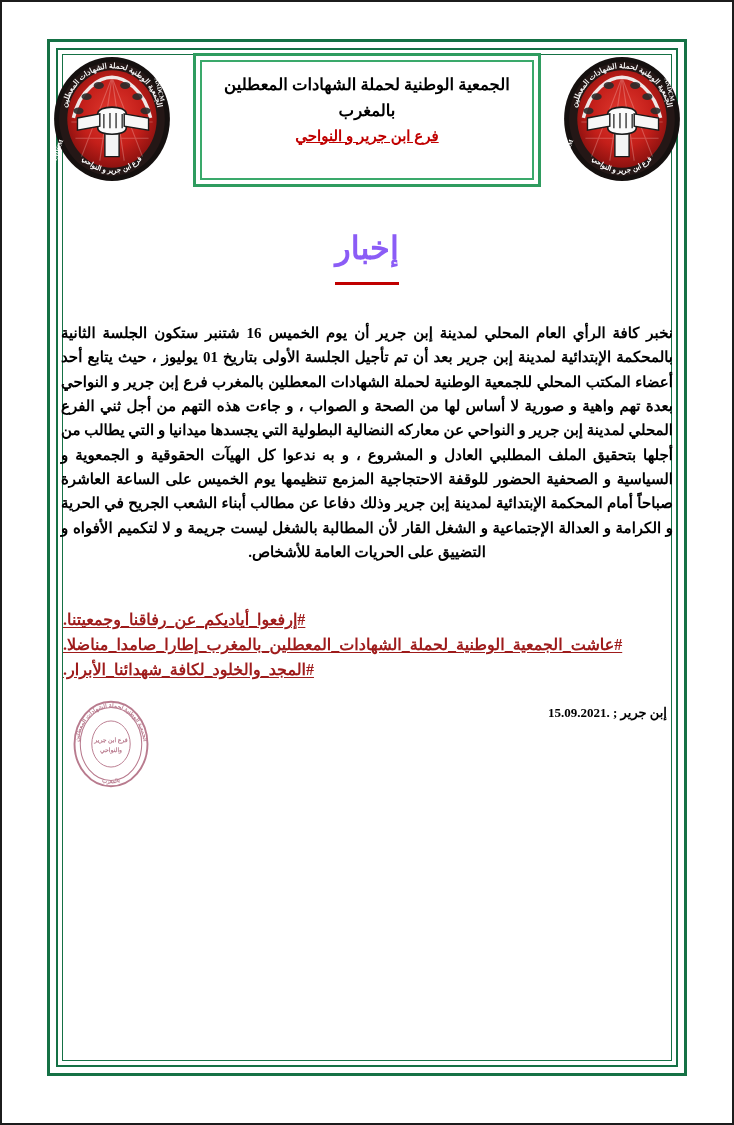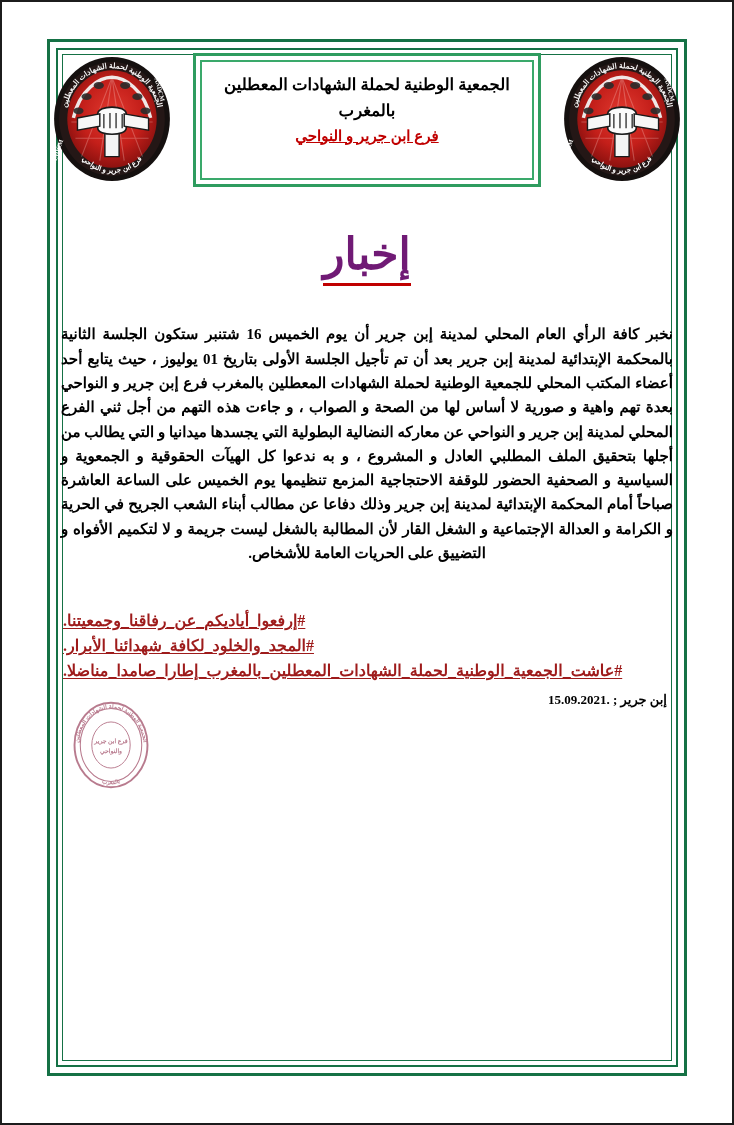--- a/index.html
+++ b/index.html
@@ -111,24 +111,24 @@
 
   
   .doc-title-wrap{
     text-align:center;
     margin-top:42px;
   }
   .doc-title{
     display:inline-block;
     font-family:"Liberation Serif","DejaVu Serif",serif;
     font-weight:bold;
-    font-size:44px;
-    color:#701a75;
+    font-size:32px;
+    color:#8b5cf6;
     border-bottom:3px solid #c00000;
-    padding-bottom:4px;
+    padding-bottom:16px;
     line-height:1.1;
   }
 
   
   .body-text{
     margin-top:36px;
     font-family:"Liberation Serif","DejaVu Serif",serif;
     font-weight:bold;
     font-size:15px;
     line-height:1.62;
@@ -167,21 +167,21 @@
     position:absolute;
     left:6px;
     top:88px;
     width:96px;height:96px;
     opacity:.62;
     pointer-events:none;
   }
 
   
   .footer{
-    margin-top:6px;
+    margin-top:20px;
     direction:rtl;
     padding-right:10px;
   }
   .footer-line{
     font-family:"Liberation Serif","DejaVu Serif",serif;
     font-weight:bold;
     font-size:13px;
     color:#000000;
     direction:rtl;
     unicode-bidi:embed;
@@ -331,22 +331,22 @@
       </div>
 
       <div class="doc-title-wrap">
         <span class="doc-title">إخبار</span>
       </div>
 
       <div class="body-text">نخبر كافة الرأي العام المحلي لمدينة إبن جرير أن يوم الخميس 16 شتنبر ستكون الجلسة الثانية بالمحكمة الإبتدائية لمدينة إبن جرير بعد أن تم تأجيل الجلسة الأولى بتاريخ 01 يوليوز  ، حيث يتابع أحد أعضاء المكتب المحلي للجمعية الوطنية لحملة الشهادات المعطلين بالمغرب فرع إبن جرير و النواحي بعدة تهم واهية و صورية لا أساس لها من الصحة و الصواب ، و جاءت هذه التهم من أجل ثني الفرع المحلي لمدينة إبن جرير و النواحي عن معاركه النضالية البطولية التي يجسدها ميدانيا و التي يطالب من أجلها بتحقيق الملف المطلبي العادل و المشروع ، و به ندعوا كل الهيآت الحقوقية و الجمعوية و السياسية و الصحفية الحضور للوقفة الاحتجاجية المزمع تنظيمها يوم الخميس على الساعة العاشرة صباحاً أمام المحكمة الإبتدائية لمدينة إبن جرير وذلك دفاعا عن مطالب أبناء الشعب الجريح في الحرية و الكرامة و العدالة الإجتماعية و الشغل القار لأن المطالبة بالشغل ليست جريمة و لا لتكميم الأفواه و التضييق على الحريات العامة للأشخاص.</div>
 
       <div class="hashtags">
         <div class="hashtag">#إرفعوا_أياديكم_عن_رفاقنا_وجمعيتنا.</div>
+        <div class="hashtag last">#عاشت_الجمعية_الوطنية_لحملة_الشهادات_المعطلين_بالمغرب_إطارا_صامدا_مناضلا.</div>
         <div class="hashtag">#المجد_والخلود_لكافة_شهدائنا_الأبرار.</div>
-        <div class="hashtag last">#عاشت_الجمعية_الوطنية_لحملة_الشهادات_المعطلين_بالمغرب_إطارا_صامدا_مناضلا.</div>
 
         <div class="stamp">
           <svg viewBox="0 0 100 100" width="96" height="96">
             <ellipse cx="50" cy="50" rx="38" ry="44" fill="none" stroke="#8e2b4a" stroke-width="2"></ellipse>
             <ellipse cx="50" cy="50" rx="32" ry="38" fill="none" stroke="#8e2b4a" stroke-width="1.1"></ellipse>
             <ellipse cx="50" cy="50" rx="20" ry="24" fill="none" stroke="#8e2b4a" stroke-width="1"></ellipse>
             <path id="stampTop" d="M16 52 A34 40 0 0 1 84 52" fill="none"></path>
             <text font-size="6.2" font-family="'Liberation Serif',serif" fill="#8e2b4a" font-weight="bold">
               <textPath href="#stampTop" startOffset="50%" text-anchor="middle">الجمعية الوطنية لحملة الشهادات المعطلين</textPath>
             </text>

